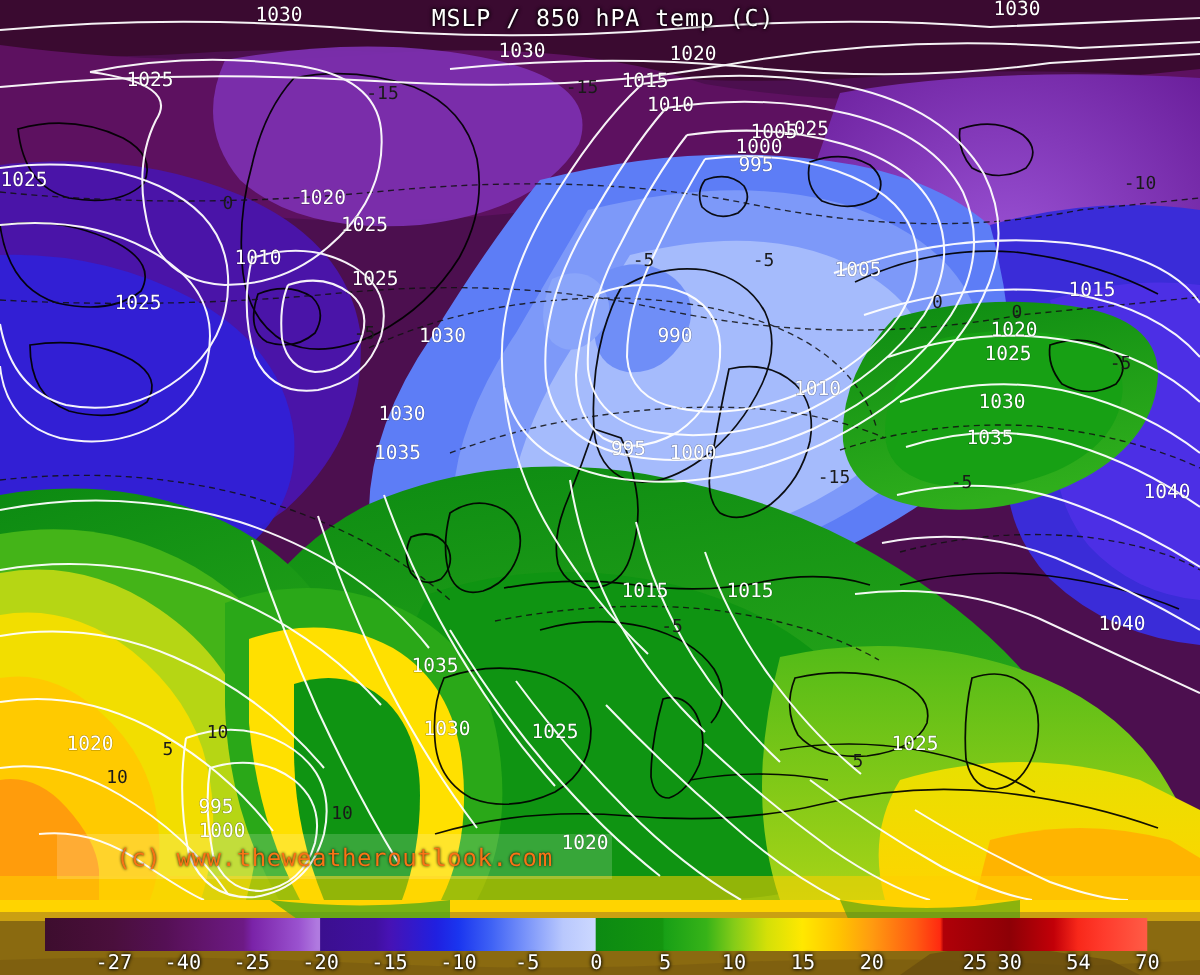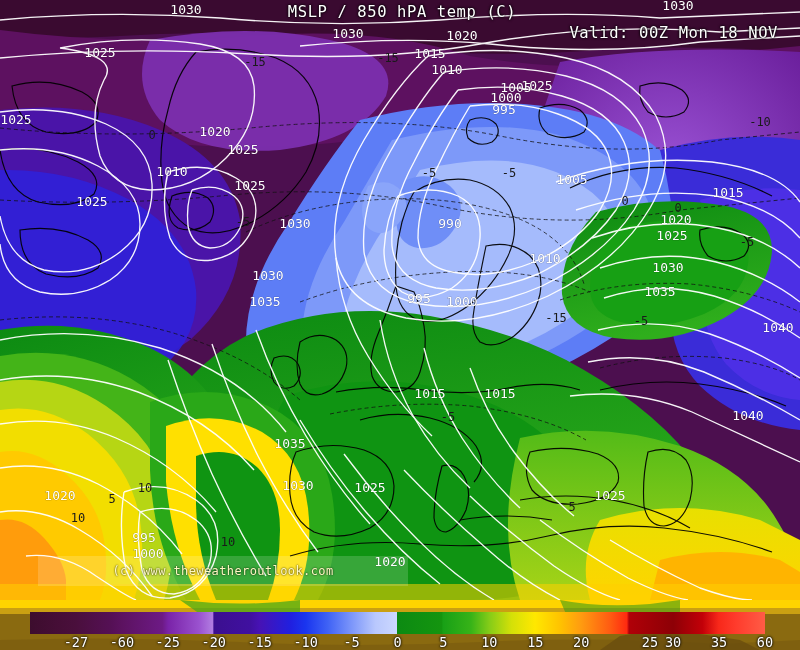--- a/index.html
+++ b/index.html
@@ -17,21 +17,21 @@
   .hdr{position:absolute;color:#fff;font-size:15.5px;letter-spacing:0.6px;
        white-space:nowrap;text-shadow:0 0 2px #000,0 0 3px #000;}
   #title{left:4px;right:0;top:3px;text-align:center;}
   #runline{left:26px;top:24px;}
   #validline{right:22px;top:24px;}
 
   
   #watermark{position:absolute;left:38px;top:556px;width:370px;height:30px;
       background:rgba(255,255,255,0.17);display:flex;align-items:center;
       justify-content:center;}
-  #watermark span{color:#fef9c3;font-size:12px;letter-spacing:0.4px;
+  #watermark span{color:#f97316;font-size:16px;letter-spacing:0.4px;
       text-shadow:0 0 2px #000;}
 
   
   #scalewrap{position:absolute;left:0;top:600px;width:800px;height:50px;
       background:#000;overflow:hidden;}
   #scaleband{position:absolute;left:0;top:0;width:800px;height:50px;}
   #colorbar{position:absolute;left:30px;top:12px;width:735px;height:22px;
       border:0;}
   #ticklabels{position:absolute;left:0;top:34px;width:800px;height:16px;}
   .tick{position:absolute;color:#fff;font-size:13.5px;
@@ -410,21 +410,20 @@
           <text x="145" y="492" class="tmpD" text-anchor="middle">10</text>
           <text x="78" y="522" class="tmpD" text-anchor="middle">10</text>
           <text x="228" y="546" class="tmpD" text-anchor="middle">10</text>
           <text x="380" y="614" class="tmpD" text-anchor="middle">15</text>
           <text x="112" y="503" class="tmpD" text-anchor="middle">5</text>
         </g>
     </svg>
   </div>
 
   <div class="hdr" id="title">MSLP / 850 hPA temp (C)</div>
-  <div class="hdr" id="validline">Valid: 00Z Mon 18 NOV</div>
 
   <div id="watermark">
     <span>(c) www.theweatheroutlook.com</span>
   </div>
 
   <div id="scalewrap">
     <svg id="scaleband" viewBox="0 0 800 50" preserveAspectRatio="none">
       <rect x="0" y="0" width="800" height="50" fill="#8a6a10"></rect>
       <path d="M0,0 H800 V8 H0 Z" fill="#ffd400"></path>
       <path d="M0,8 H800 V14 H0 Z" fill="#caa012"></path>
@@ -432,31 +431,31 @@
       <path d="M560,0 Q600,8 650,4 L680,0 V18 Q620,22 566,14 Z" fill="#3f9c16" opacity="0.6"></path>
       <path d="M0,40 Q120,36 240,42 Q360,48 480,42 Q600,36 720,44 L800,40 V50 H0 Z" fill="#7a5c10" opacity="0.7"></path>
       <path d="M620,36 Q660,28 700,34 L740,40 L760,50 H600 Z" fill="#6a4e0e" opacity="0.8"></path>
     </svg>
     <svg id="colorbar" viewBox="0 0 735 22" preserveAspectRatio="none">
       <rect x="0" y="0" width="735" height="22" fill="url(#gColorbar)"></rect>
     </svg>
     <div id="ticklabels">
         <div class="tick" style="left: 30px; margin-top: 40px;">-40</div>
         <div class="tick" style="left: 75.9375px;">-27</div>
-        <div class="tick" style="left: 121.875px;">-60</div>
+        <div class="tick" style="left: 121.875px;">-40</div>
         <div class="tick" style="left: 167.812px;">-25</div>
         <div class="tick" style="left: 213.75px;">-20</div>
         <div class="tick" style="left: 259.688px;">-15</div>
         <div class="tick" style="left: 305.625px;">-10</div>
         <div class="tick" style="left: 351.562px;">-5</div>
         <div class="tick" style="left: 397.5px;">0</div>
         <div class="tick" style="left: 443.438px;">5</div>
         <div class="tick" style="left: 489.375px;">10</div>
         <div class="tick" style="left: 535.312px;">15</div>
         <div class="tick" style="left: 581.25px;">20</div>
         <div class="tick" style="left: 650px;">25</div>
         <div class="tick" style="left: 673.125px;">30</div>
-        <div class="tick" style="left: 719.062px;">35</div>
-        <div class="tick" style="left: 765px;">60</div>
+        <div class="tick" style="left: 719.062px;">54</div>
+        <div class="tick" style="left: 765px;">70</div>
       </div>
   </div>
 
 </div>
 
 </body></html>

